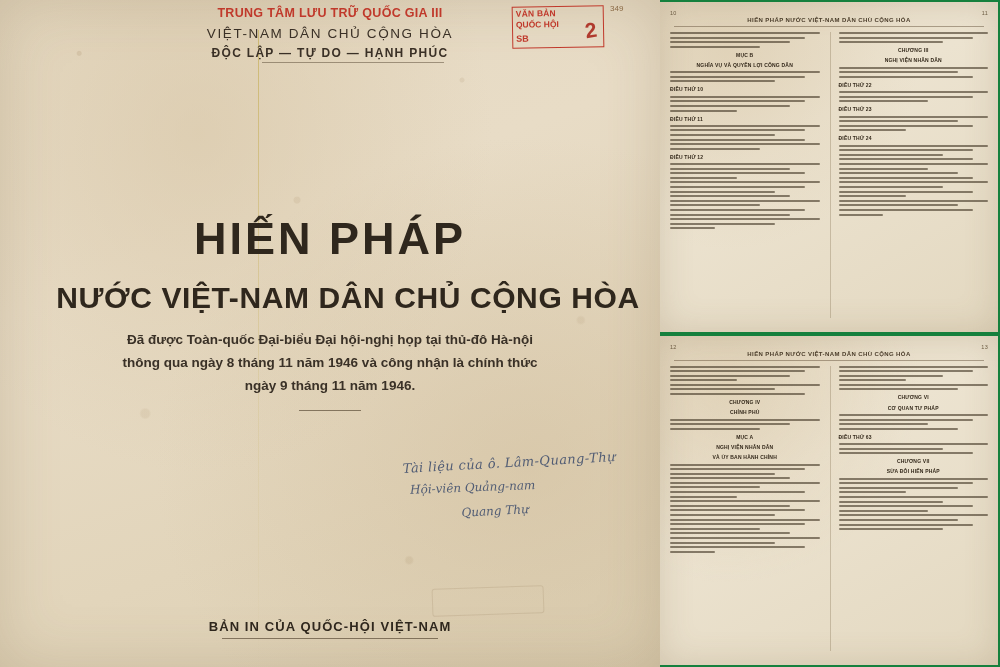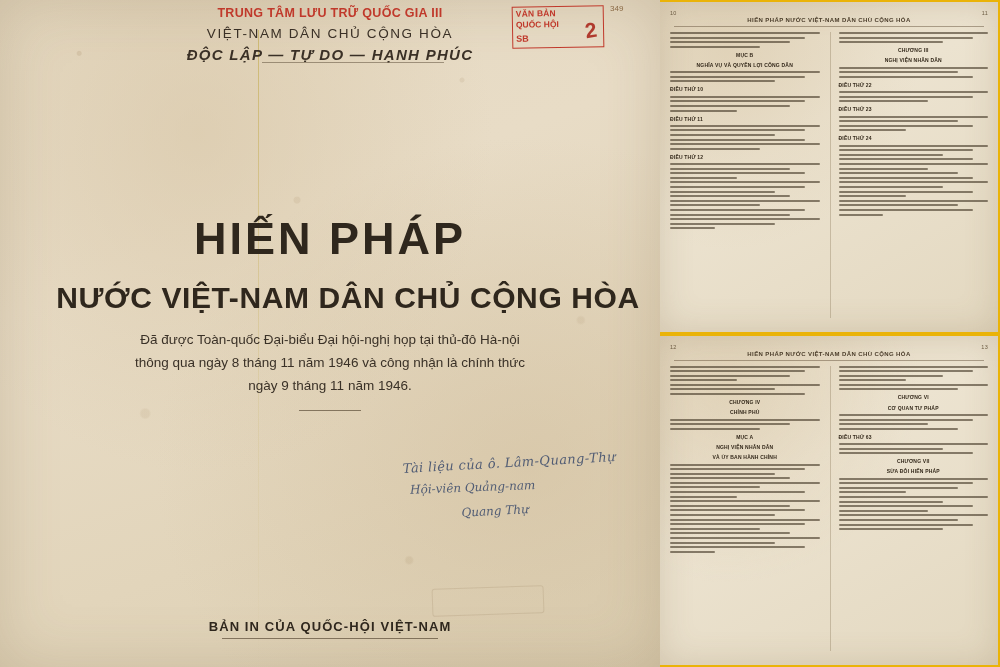--- a/index.html
+++ b/index.html
@@ -10,21 +10,21 @@
   body {
     width: 1000px;
     height: 667px;
     overflow: hidden;
     font-family: "Liberation Sans", sans-serif;
   }
   .screen {
     position: relative;
     width: 1000px;
     height: 667px;
-    background: #eab308;
+    background: #15803d;
     display: flex;
   }
 
   
   .cover {
     position: relative;
     width: 660px;
     height: 667px;
     background:
       radial-gradient(ellipse at 30% 20%, rgba(214,196,164,0.55) 0%, rgba(214,196,164,0) 45%),
@@ -109,24 +109,23 @@
     text-align: center;
     color: #3a3026;
   }
   .natl-head .l1 {
     font-size: 13.5px;
     letter-spacing: 1.6px;
     font-weight: normal;
   }
   .natl-head .l2 {
     margin-top: 5px;
-    font-size: 15px;
+    font-size: 12px;
     letter-spacing: 1.3px;
     font-weight: bold;
-    font-style: italic;
   }
   .natl-rule {
     position: absolute;
     top: 62px;
     left: 262px;
     width: 182px;
     height: 1px;
     background: rgba(70,55,35,.45);
   }
 
@@ -148,20 +147,21 @@
     font-size: 30px;
     font-weight: bold;
     letter-spacing: .6px;
     padding-left: 36px;
   }
   .title-note {
     margin-top: 14px;
     font-size: 13.5px;
     line-height: 1.7;
     color: #3a3127;
+    font-weight: bold;
   }
   .title-rule {
     margin: 12px auto 0;
     width: 62px;
     height: 1.5px;
     background: rgba(70,55,35,.6);
   }
 
   .handwriting {
     position: absolute;

